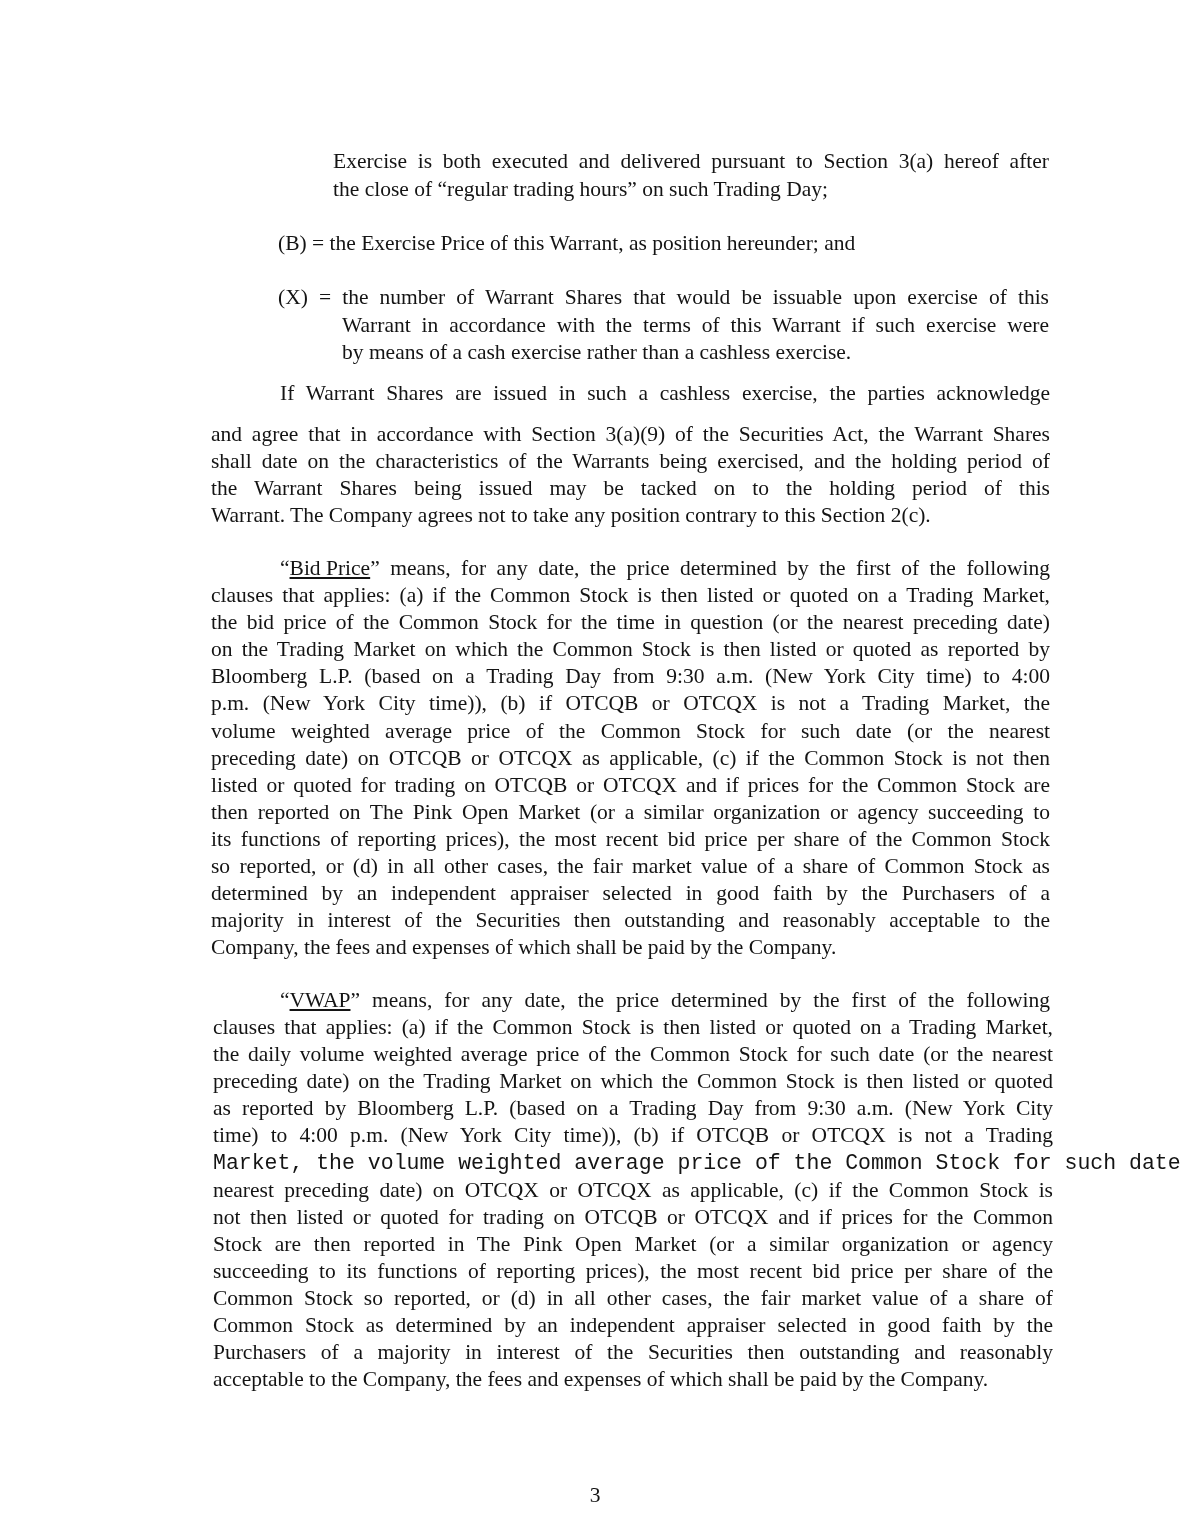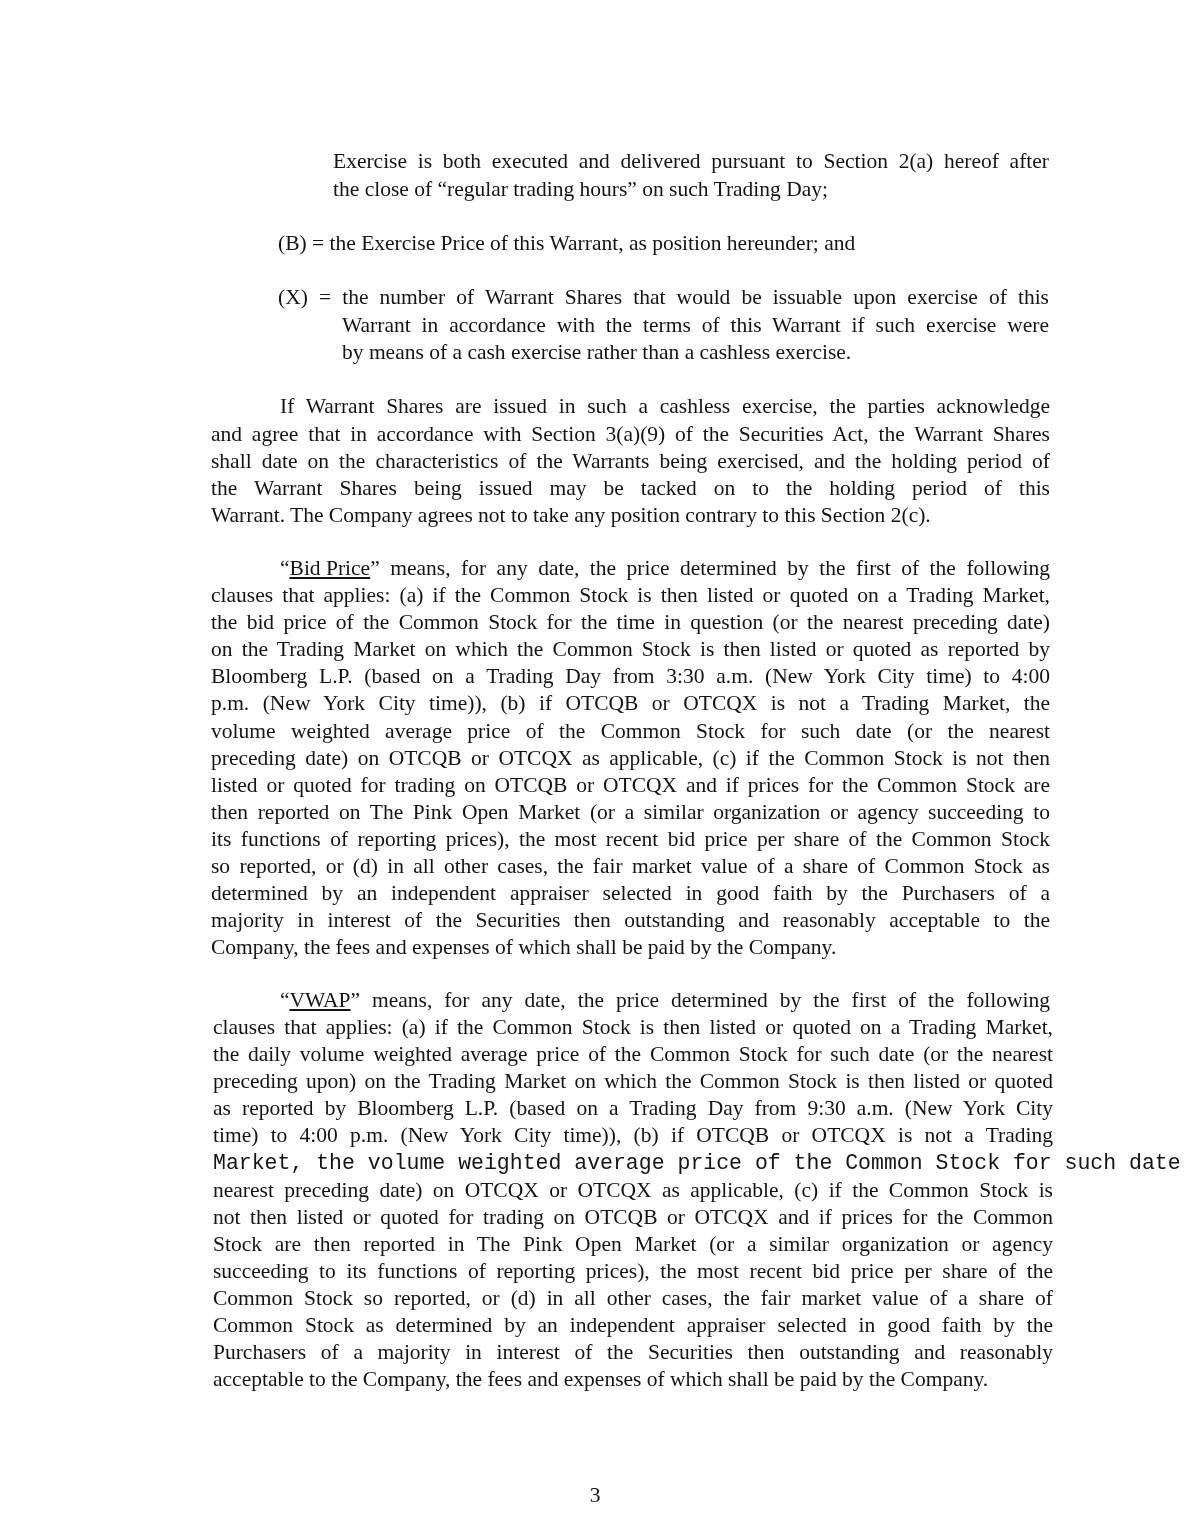--- a/index.html
+++ b/index.html
@@ -8,66 +8,66 @@
   .line { position: absolute; font-size: 21.5px; line-height: 27px; white-space: nowrap; }
   .just { text-align: justify; text-align-last: justify; }
   .u { text-decoration: underline; }
   .pagenum { position: absolute; left: 0; width: 1190px; top: 1483px; text-align: center; font-size: 21.5px; }
 </style>
 </head>
 <body>
 
 <div>
 
-  <div class="line just" style="left:333px; top:148px; width:716px;">Exercise is both executed and delivered pursuant to Section 2(a) hereof after</div>
+  <div class="line just" style="left:333px; top:148px; width:716px;">Exercise is both executed and delivered pursuant to Section 3(a) hereof after</div>
   <div class="line" style="left:333px; top:176px;">the close of “regular trading hours” on such Trading Day;</div>
 
   <div class="line" style="left:278px; top:230px;">(B) = the Exercise Price of this Warrant, as position hereunder; and</div>
 
   <div class="line just" style="left:278px; top:284px; width:771px;">(X) = the number of Warrant Shares that would be issuable upon exercise of this</div>
   <div class="line just" style="left:342px; top:312px; width:707px;">Warrant in accordance with the terms of this Warrant if such exercise were</div>
   <div class="line" style="left:342px; top:339px;">by means of a cash exercise rather than a cashless exercise.</div>
 
-  <div class="line just" style="left:280px; top:393px; width:770px;font-family:Liberation Serif, serif;">If Warrant Shares are issued in such a cashless exercise, the parties acknowledge</div>
+  <div class="line just" style="left:280px; top:380px; width:770px;font-family:Liberation Serif, serif;">If Warrant Shares are issued in such a cashless exercise, the parties acknowledge</div>
   <div class="line just" style="left:211px; top:421px; width:839px;font-family:Liberation Serif, serif;">and agree that in accordance with Section 3(a)(9) of the Securities Act, the Warrant Shares</div>
   <div class="line just" style="left:211px; top:448px; width:839px;">shall date on the characteristics of the Warrants being exercised, and the holding period of</div>
   <div class="line just" style="left:211px; top:475px; width:839px;">the Warrant Shares being issued may be tacked on to the holding period of this</div>
   <div class="line" style="left:211px; top:502px;">Warrant. The Company agrees not to take any position contrary to this Section 2(c).</div>
 
   <div class="line" style="left:280px; top:555px; width:770px; display:flex;">
     <span>“</span>
       <span class="u">Bid Price</span>
       <span class="just" style="flex:1;">” means, for any date, the price determined by the first of the following</span>
   </div>
   <div id="bid-lines">
       <div class="line just" style="left: 211px; top: 582px; width: 839px;">clauses that applies: (a) if the Common Stock is then listed or quoted on a Trading Market,</div>
       <div class="line just" style="left: 211px; top: 609.1px; width: 839px;">the bid price of the Common Stock for the time in question (or the nearest preceding date)</div>
       <div class="line just" style="left: 211px; top: 636.2px; width: 839px;">on the Trading Market on which the Common Stock is then listed or quoted as reported by</div>
-      <div class="line just" style="left: 211px; top: 663.3px; width: 839px;">Bloomberg L.P. (based on a Trading Day from 3:30 a.m. (New York City time) to 4:00</div>
+      <div class="line just" style="left: 211px; top: 663.3px; width: 839px;">Bloomberg L.P. (based on a Trading Day from 9:30 a.m. (New York City time) to 4:00</div>
       <div class="line just" style="left: 211px; top: 690.4px; width: 839px;">p.m. (New York City time)), (b) if OTCQB or OTCQX is not a Trading Market, the</div>
       <div class="line just" style="left: 211px; top: 717.5px; width: 839px;">volume weighted average price of the Common Stock for such date (or the nearest</div>
       <div class="line just" style="left: 211px; top: 744.6px; width: 839px;">preceding date) on OTCQB or OTCQX as applicable, (c) if the Common Stock is not then</div>
       <div class="line just" style="left: 211px; top: 771.7px; width: 839px;">listed or quoted for trading on OTCQB or OTCQX and if prices for the Common Stock are</div>
       <div class="line just" style="left: 211px; top: 798.8px; width: 839px;">then reported on The Pink Open Market (or a similar organization or agency succeeding to</div>
       <div class="line just" style="left: 211px; top: 825.9px; width: 839px;">its functions of reporting prices), the most recent bid price per share of the Common Stock</div>
       <div class="line just" style="left: 211px; top: 853px; width: 839px;">so reported, or (d) in all other cases, the fair market value of a share of Common Stock as</div>
       <div class="line just" style="left: 211px; top: 880.1px; width: 839px;">determined by an independent appraiser selected in good faith by the Purchasers of a</div>
       <div class="line just" style="left: 211px; top: 907.2px; width: 839px;">majority in interest of the Securities then outstanding and reasonably acceptable to the</div>
       <div class="line" style="left: 211px; top: 934.3px;">Company, the fees and expenses of which shall be paid by the Company.</div>
     </div>
 
   <div class="line" style="left:280px; top:987px; width:770px; display:flex;">
     <span>“</span>
       <span class="u">VWAP</span>
       <span class="just" style="flex:1;">” means, for any date, the price determined by the first of the following</span>
   </div>
   <div id="vwap-lines">
       <div class="line just" style="left: 213px; top: 1014px; width: 840px;">clauses that applies: (a) if the Common Stock is then listed or quoted on a Trading Market,</div>
       <div class="line just" style="left: 213px; top: 1041.1px; width: 840px;">the daily volume weighted average price of the Common Stock for such date (or the nearest</div>
-      <div class="line just" style="left: 213px; top: 1068.2px; width: 840px;">preceding upon) on the Trading Market on which the Common Stock is then listed or quoted</div>
+      <div class="line just" style="left: 213px; top: 1068.2px; width: 840px;">preceding date) on the Trading Market on which the Common Stock is then listed or quoted</div>
       <div class="line just" style="left: 213px; top: 1095.3px; width: 840px;">as reported by Bloomberg L.P. (based on a Trading Day from 9:30 a.m. (New York City</div>
       <div class="line just" style="left: 213px; top: 1122.4px; width: 840px;">time) to 4:00 p.m. (New York City time)), (b) if OTCQB or OTCQX is not a Trading</div>
       <div class="line just" style="left: 213px; top: 1149.5px; width: 840px; font-family: Liberation Mono, monospace;">Market, the volume weighted average price of the Common Stock for such date (or the</div>
       <div class="line just" style="left: 213px; top: 1176.6px; width: 840px;">nearest preceding date) on OTCQX or OTCQX as applicable, (c) if the Common Stock is</div>
       <div class="line just" style="left: 213px; top: 1203.7px; width: 840px;">not then listed or quoted for trading on OTCQB or OTCQX and if prices for the Common</div>
       <div class="line just" style="left: 213px; top: 1230.8px; width: 840px;">Stock are then reported in The Pink Open Market (or a similar organization or agency</div>
       <div class="line just" style="left: 213px; top: 1257.9px; width: 840px;">succeeding to its functions of reporting prices), the most recent bid price per share of the</div>
       <div class="line just" style="left: 213px; top: 1285px; width: 840px;">Common Stock so reported, or (d) in all other cases, the fair market value of a share of</div>
       <div class="line just" style="left: 213px; top: 1312.1px; width: 840px;">Common Stock as determined by an independent appraiser selected in good faith by the</div>
       <div class="line just" style="left: 213px; top: 1339.2px; width: 840px;">Purchasers of a majority in interest of the Securities then outstanding and reasonably</div>

